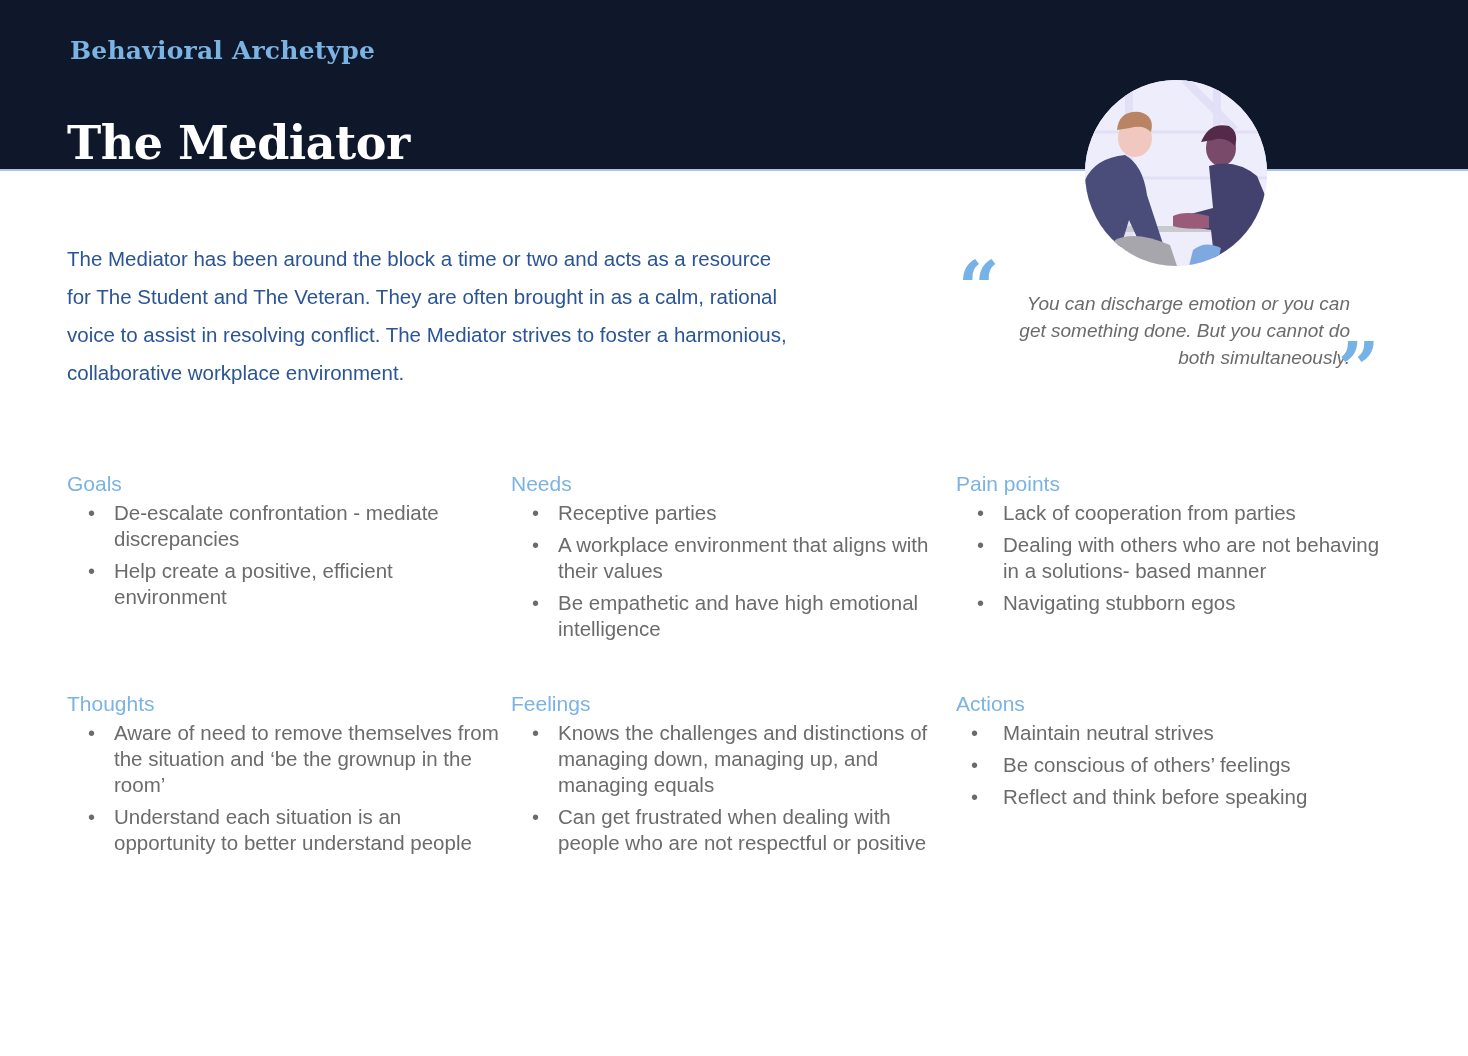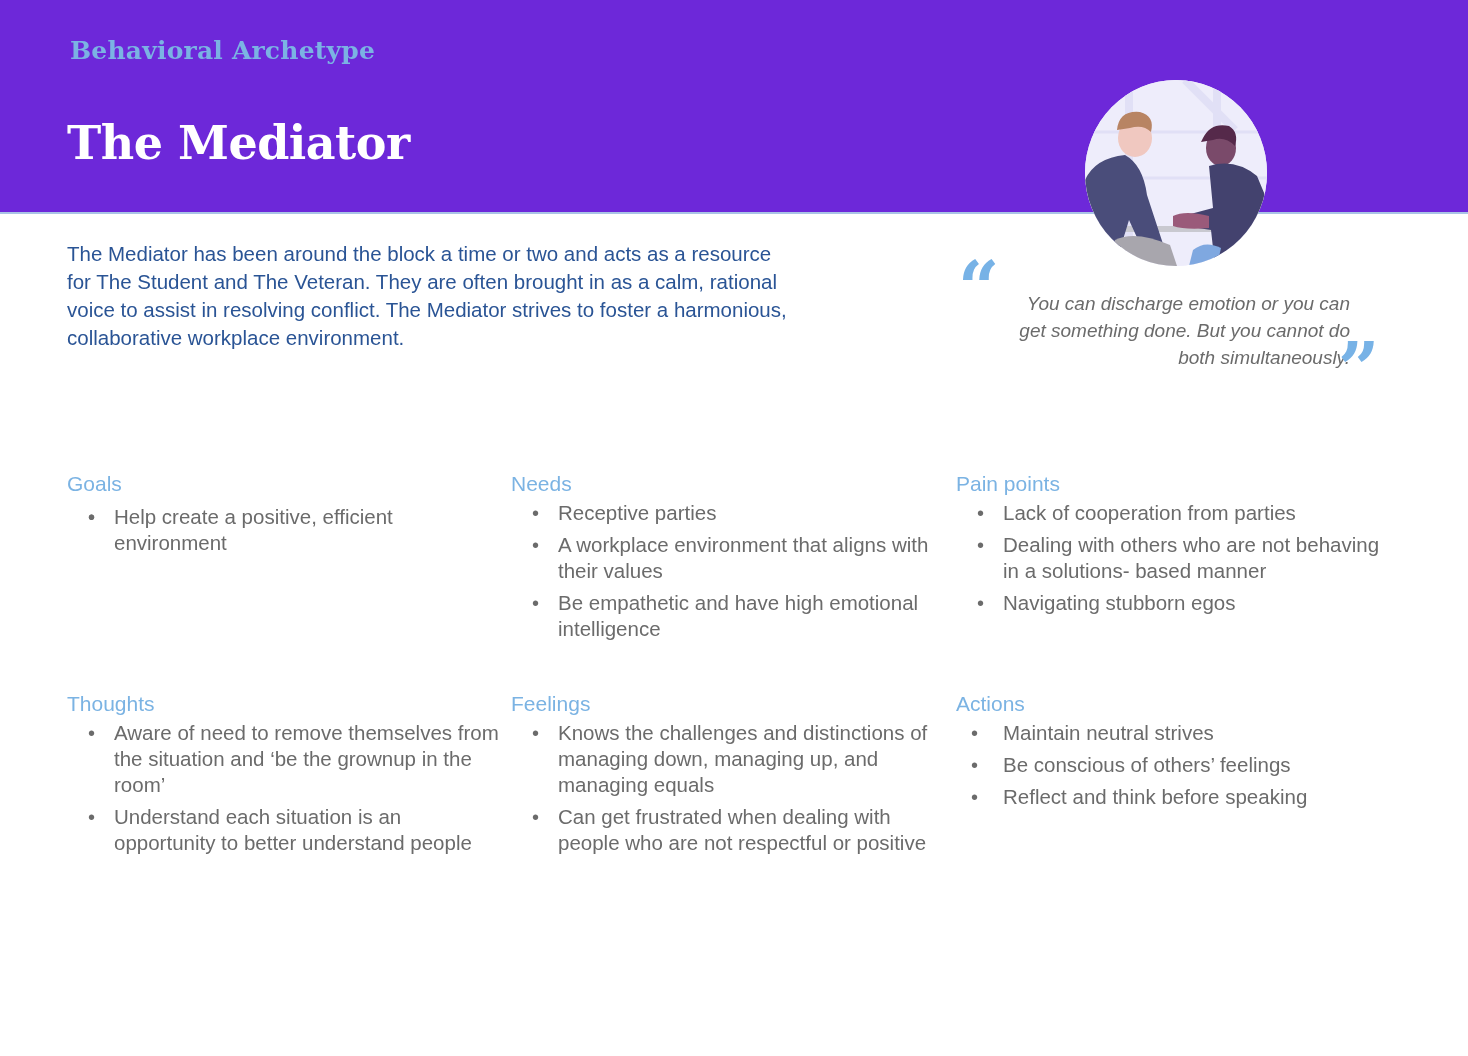--- a/index.html
+++ b/index.html
@@ -1,42 +1,42 @@
 <!DOCTYPE html>
 <html><head>
   <meta charset="utf-8">
   <style>
     * { box-sizing: border-box; margin: 0; padding: 0; }
     html, body { width: 1468px; height: 1056px; background: #ffffff; overflow: hidden; }
     body { position: relative; font-family: "Liberation Sans", sans-serif; }
 
     .header {
-      position: absolute; left: 0; top: 0; width: 1468px; height: 214px;
-      background: #6d28d9;
+      position: absolute; left: 0; top: 0; width: 1468px; height: 171px;
+      background: #0f172a;
       border-bottom: 2px solid #a9c4e6;
     }
     .eyebrow {
       position: absolute; left: 70px; top: 36px;
       font-family: "DejaVu Serif", serif; font-weight: bold;
       font-size: 25px; color: #7bb3e3; letter-spacing: 0.2px;
     }
     .title {
       position: absolute; left: 67px; top: 116px;
       font-family: "DejaVu Serif", serif; font-weight: bold;
       font-size: 46px; color: #ffffff; letter-spacing: -0.5px;
     }
 
     .avatar {
       position: absolute; left: 1085px; top: 80px; width: 182px; height: 186px;
       border-radius: 50%; overflow: hidden; background: #eeedfb;
     }
 
     .intro {
       position: absolute; left: 67px; top: 240px; width: 720px;
-      font-size: 20.5px; line-height: 28px; color: #2a5495;
+      font-size: 20.5px; line-height: 38px; color: #2a5495;
     }
 
     .quote-open {
       position: absolute; left: 958px; top: 252px;
       font-family: "DejaVu Serif", serif; font-weight: bold;
       font-size: 72px; line-height: 72px; color: #77b2e6;
     }
     .quote-close {
       position: absolute; left: 1338px; top: 333px;
       font-family: "DejaVu Serif", serif; font-weight: bold;
@@ -104,21 +104,21 @@
 
 <p class="intro">The Mediator has been around the block a time or two and acts as a resource for The Student and The Veteran.  They are often brought in as a calm, rational voice to assist in resolving conflict.  The Mediator strives to foster a harmonious, collaborative workplace environment.</p>
 
 <div class="quote-open">“</div>
 <p class="quote-text">You can discharge emotion or you can get something done.  But you cannot do both simultaneously.</p>
 <div class="quote-close">”</div>
 
 <div class="section" id="sec-goals">
   <h3>Goals</h3>
   <ul>
-    <li><span class="bullet">•</span></li>
+    <li><span class="bullet">•</span><span>De-escalate confrontation - mediate discrepancies</span></li>
     <li><span class="bullet">•</span><span>Help create a positive, efficient environment</span></li>
   </ul>
 </div>
 
 <div class="section" id="sec-needs">
   <h3>Needs</h3>
   <ul>
     <li><span class="bullet">•</span><span>Receptive parties</span></li>
     <li><span class="bullet">•</span><span>A workplace environment that aligns with their values</span></li>
     <li><span class="bullet">•</span><span>Be empathetic and have high emotional intelligence</span></li>

